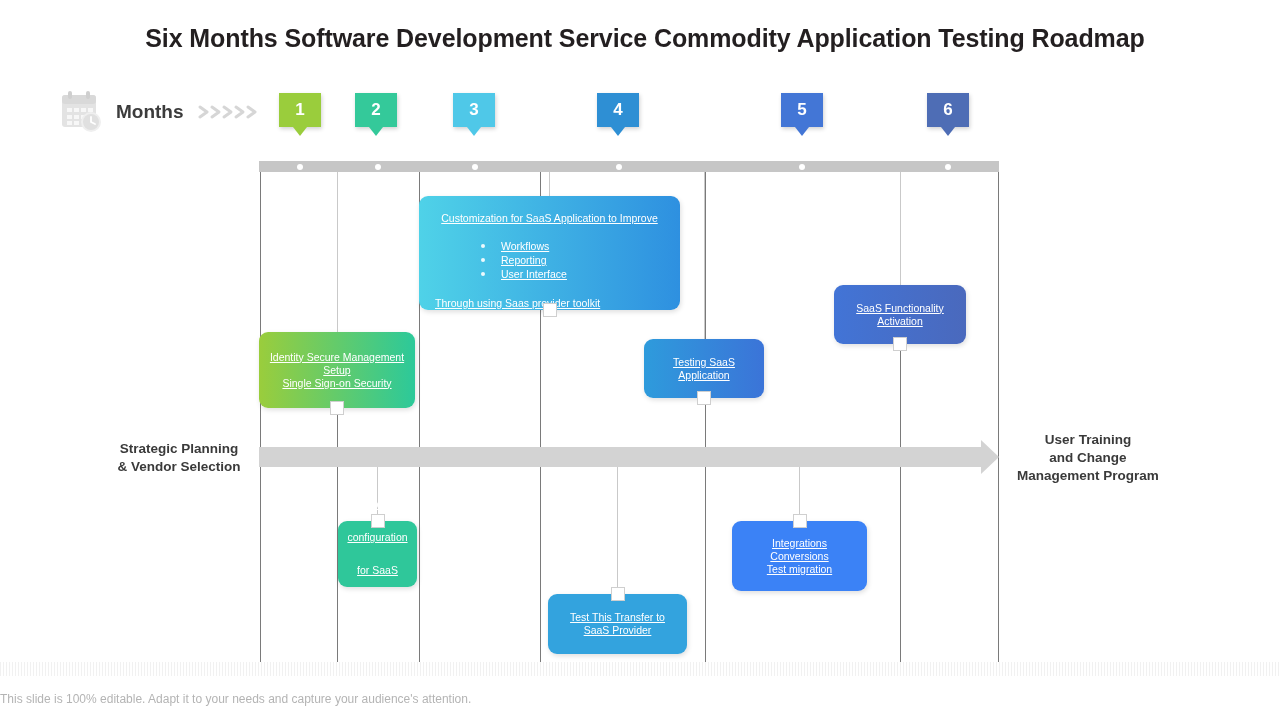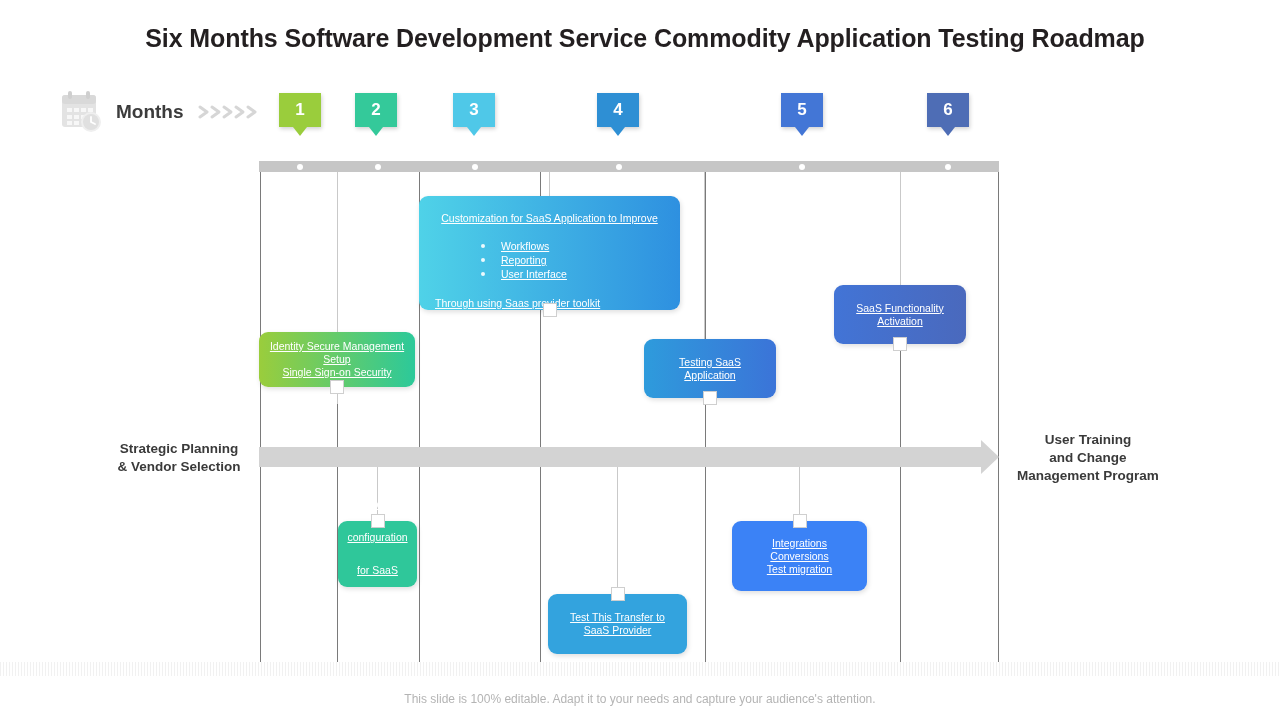--- a/index.html
+++ b/index.html
@@ -209,21 +209,20 @@
     width: 1280px; height: 14px;
     background: repeating-linear-gradient(
       to right,
       #f1f1f1 0px, #f1f1f1 1px,
       #ffffff 1px, #ffffff 3px);
   }
   .footer {
     position: absolute;
     left: 0; top: 692px;
     width: 1280px;
-    text-align: center;
     font-size: 12px;
     color: #b4b4b4;
   }
 </style>
 </head>
 <body>
 
 <div id="slide">
 
   <div class="title">Six Months Software Development Service Commodity Application Testing Roadmap</div>
@@ -322,39 +321,39 @@
   </div>
 
   <div class="leader" style="left:337px; top:172px; height:232px"></div>
   <div class="leader" style="left:549px; top:172px; height:145px"></div>
   <div class="leader" style="left:704px; top:172px; height:231px"></div>
   <div class="leader" style="left:900px; top:172px; height:177px"></div>
   <div class="leader" style="left:377px; top:467px; height:57px"></div>
   <div class="leader" style="left:617px; top:467px; height:127px"></div>
   <div class="leader" style="left:799px; top:467px; height:53px"></div>
 
-  <div class="box" id="box-identity" style="left: 259px; top: 332px; width: 156px; height: 55px; background: linear-gradient(to right, rgb(154, 205, 60), rgb(44, 201, 154));">
+  <div class="box" id="box-identity" style="left: 259px; top: 332px; width: 156px; height: 76px; background: linear-gradient(to right, rgb(154, 205, 60), rgb(44, 201, 154));">
     <div class="ttl">Identity Secure Management</div>
     <div class="ttl">Setup</div>
     <div class="ttl">Single Sign-on Security</div>
     <span class="stub bottom"></span>
   </div>
 
   <div class="box" id="box-customization" style="left: 419px; top: 196px; width: 261px; height: 114px; background: linear-gradient(to right, rgb(79, 210, 232), rgb(46, 144, 224));">
     <div class="head">Customization  for SaaS Application to Improve</div>
     <ul>
       <li>Workflows</li>
       <li>Reporting</li>
       <li>User Interface</li>
     </ul>
     <div class="foot">Through using Saas provider toolkit</div>
     <span class="stub bottom"></span>
   </div>
 
-  <div class="box" id="box-testing" style="left: 644px; top: 339px; width: 132px; height: 59px; background: linear-gradient(to right, rgb(46, 155, 220), rgb(59, 116, 216));">
+  <div class="box" id="box-testing" style="left: 644px; top: 339px; width: 120px; height: 59px; background: linear-gradient(to right, rgb(46, 155, 220), rgb(59, 116, 216));">
     <div class="ttl">Testing SaaS</div>
     <div class="ttl">Application</div>
     <span class="stub bottom"></span>
   </div>
 
   <div class="box" id="box-subscription" style="left: 834px; top: 285px; width: 132px; height: 59px; background: linear-gradient(to right, rgb(66, 116, 214), rgb(74, 105, 189));">
     <div class="ttl">SaaS Functionality</div>
     <div class="ttl">Activation</div>
     <span class="stub bottom"></span>
   </div>

